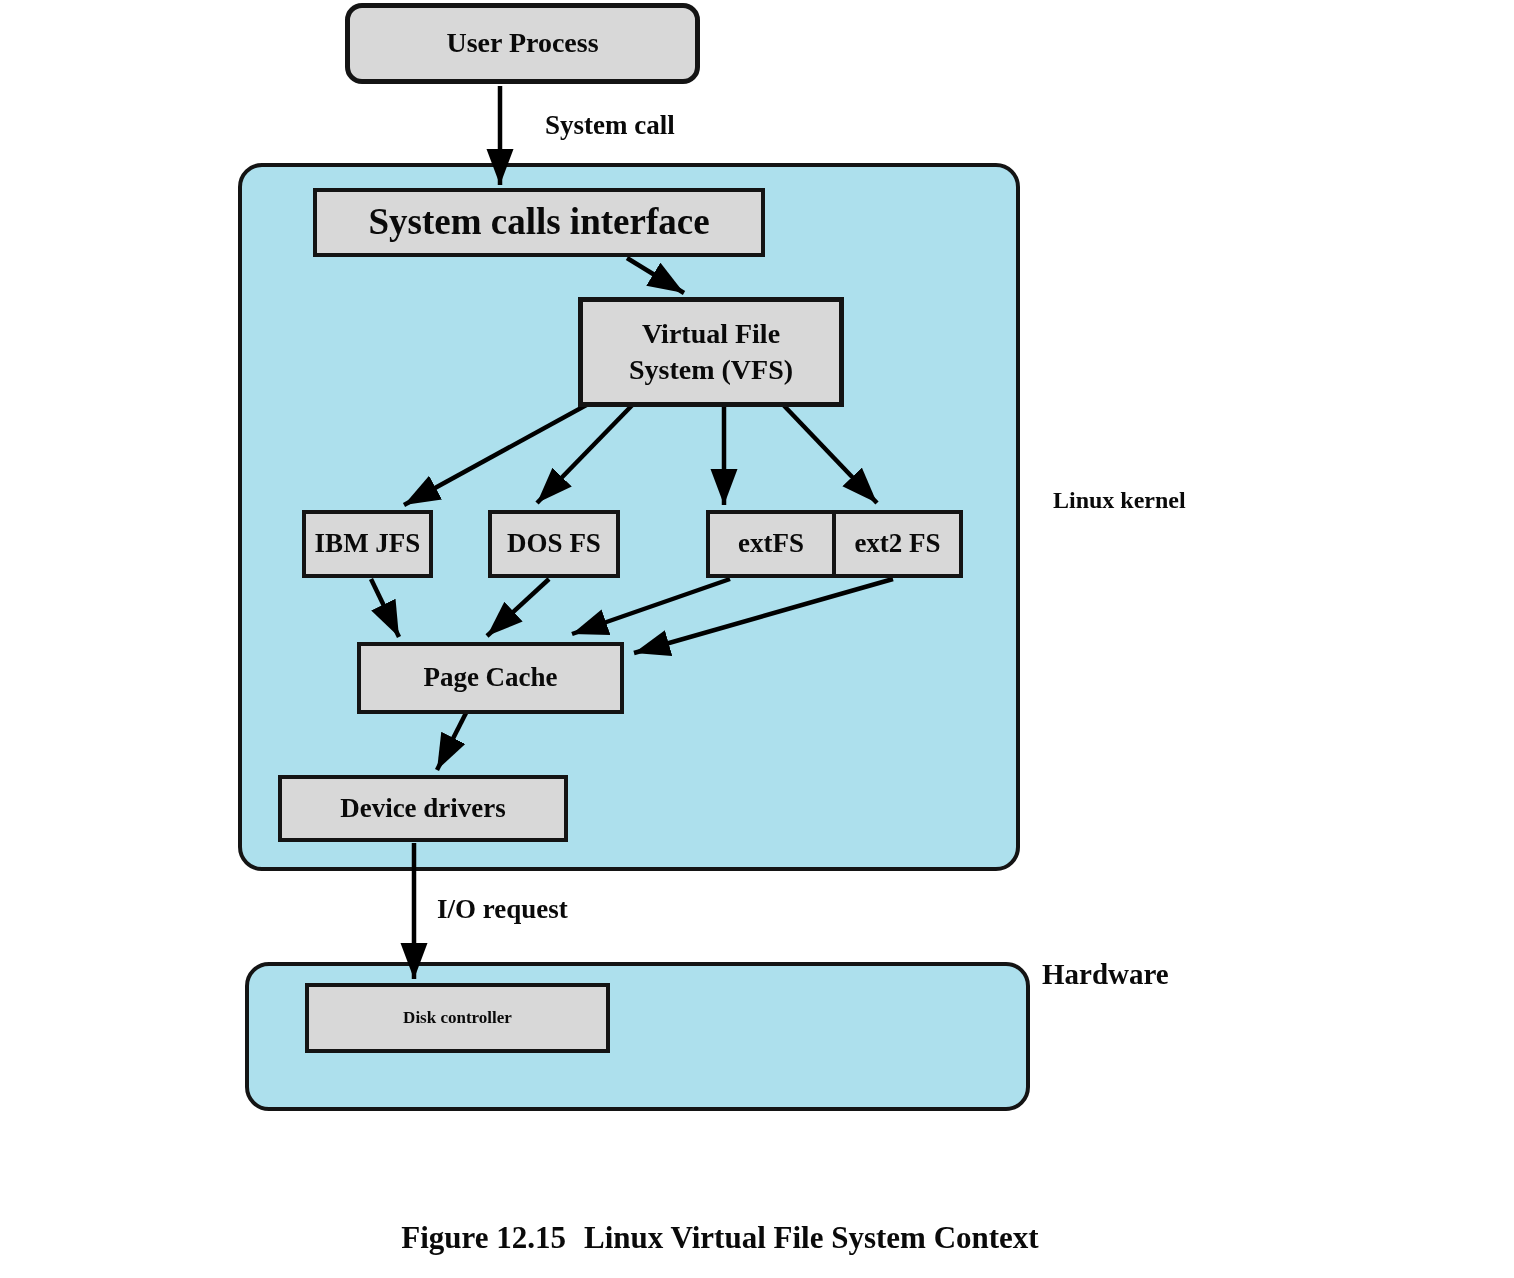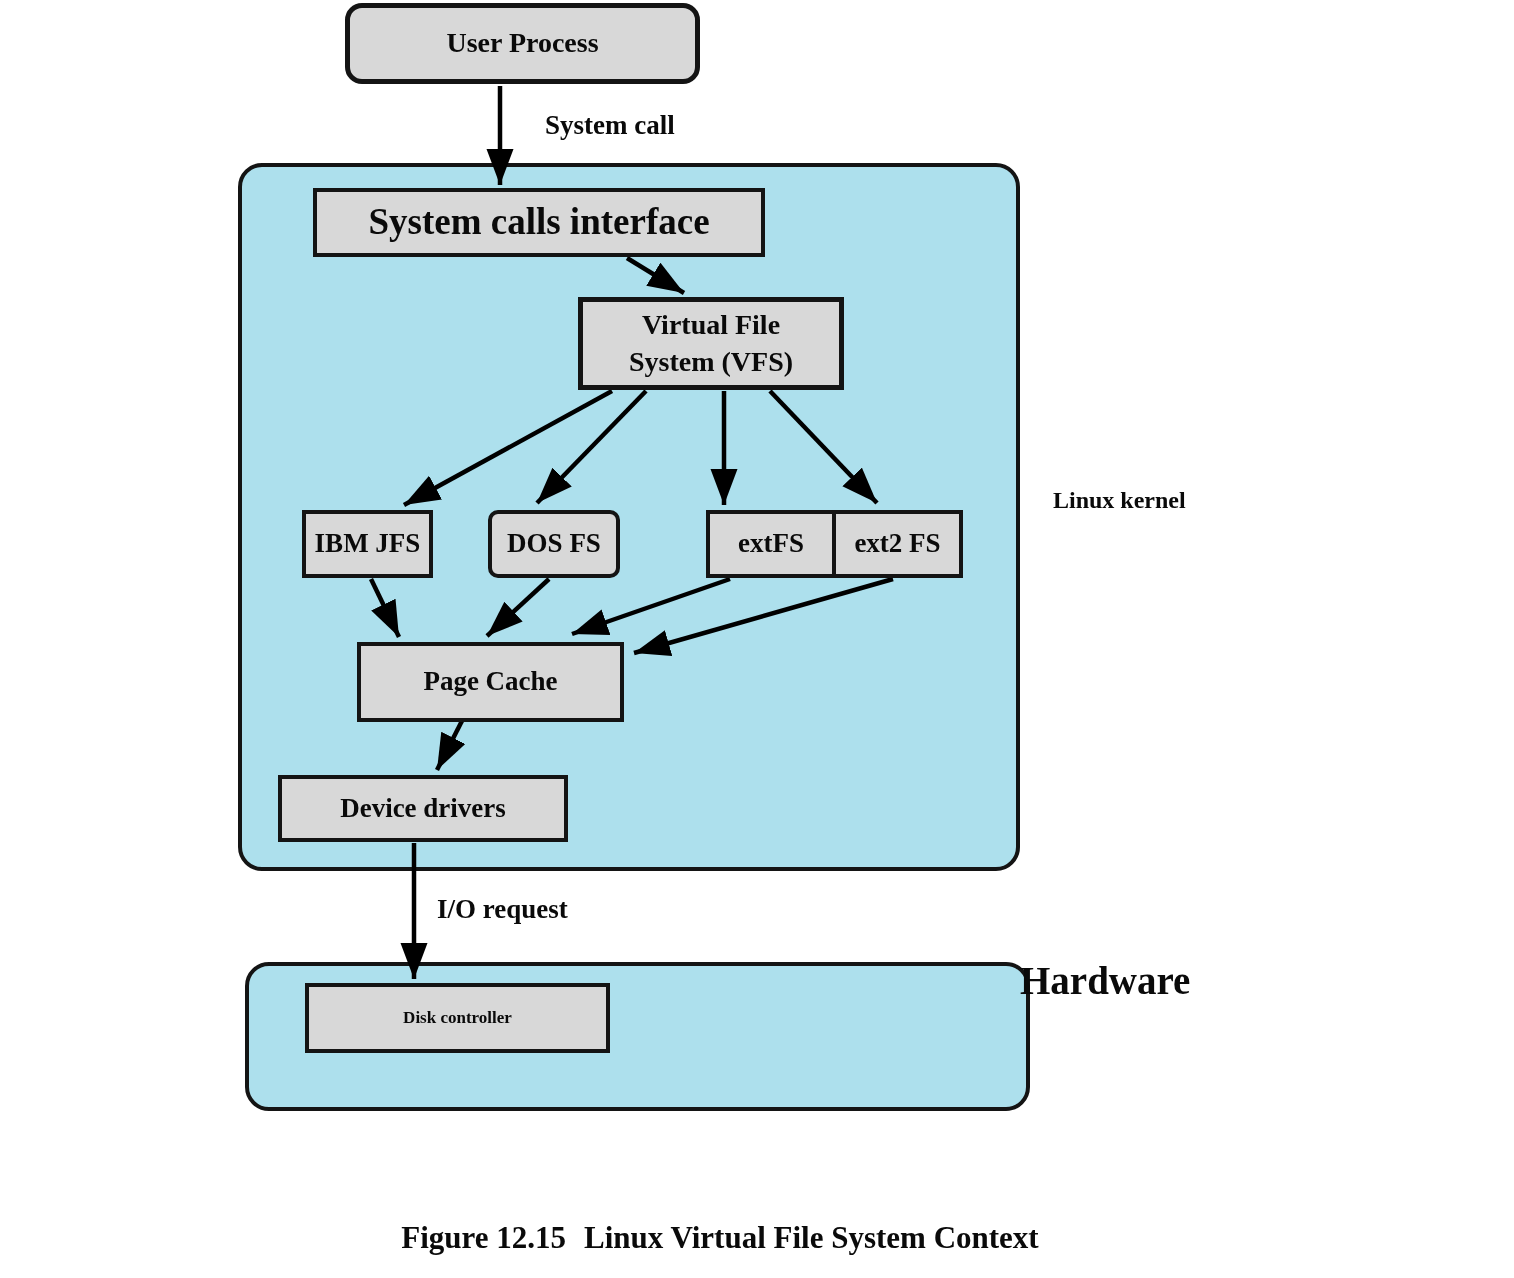--- a/index.html
+++ b/index.html
@@ -51,34 +51,34 @@
     position: absolute;
     font-weight: bold;
     color: #0a0a0a;
     white-space: nowrap;
     z-index: 4;
   }
   
   #user-process        { left: 345px; top: 3px;   width: 355px; height: 81px; font-size: 28px; }
   #kernel-region       { left: 238px; top: 163px; width: 774px; height: 700px; }
   #sys-calls-interface { left: 313px; top: 188px; width: 452px; height: 69px; font-size: 37px; }
-  #vfs                 { left: 578px; top: 297px; width: 266px; height: 93px; font-size: 28px; border-width: 5px; }
+  #vfs                 { left: 578px; top: 297px; width: 266px; height: 110px; font-size: 28px; border-width: 5px; }
   #ibm-jfs             { left: 302px; top: 510px; width: 131px; height: 68px; }
-  #dos-fs              { left: 488px; top: 510px; width: 132px; height: 68px; border-radius: 10px; }
+  #dos-fs              { left: 488px; top: 510px; width: 132px; height: 68px; }
   #extfs               { left: 706px; top: 510px; width: 130px; height: 68px; }
   #ext2-fs             { left: 832px; top: 510px; width: 131px; height: 68px; }
-  #page-cache          { left: 357px; top: 642px; width: 267px; height: 80px; }
+  #page-cache          { left: 357px; top: 642px; width: 267px; height: 72px; }
   #device-drivers      { left: 278px; top: 775px; width: 290px; height: 67px; }
   #hardware-region     { left: 245px; top: 962px; width: 777px; height: 141px; }
   #disk-controller     { left: 305px; top: 983px; width: 305px; height: 70px; font-size: 17px; }
   
   #lbl-system-call  { left: 545px;  top: 110px; font-size: 27px; }
   #lbl-linux-kernel { left: 1053px; top: 487px; font-size: 24px; }
   #lbl-io-request   { left: 437px;  top: 894px; font-size: 27px; }
-  #lbl-hardware     { left: 1020px; top: 958px; font-size: 39px; }
+  #lbl-hardware     { left: 1042px; top: 958px; font-size: 29px; }
   #caption {
     position: absolute;
     left: 0;
     top: 1220px;
     width: 1440px;
     text-align: center;
     font-weight: bold;
     font-size: 31px;
     color: #0a0a0a;
     z-index: 4;

